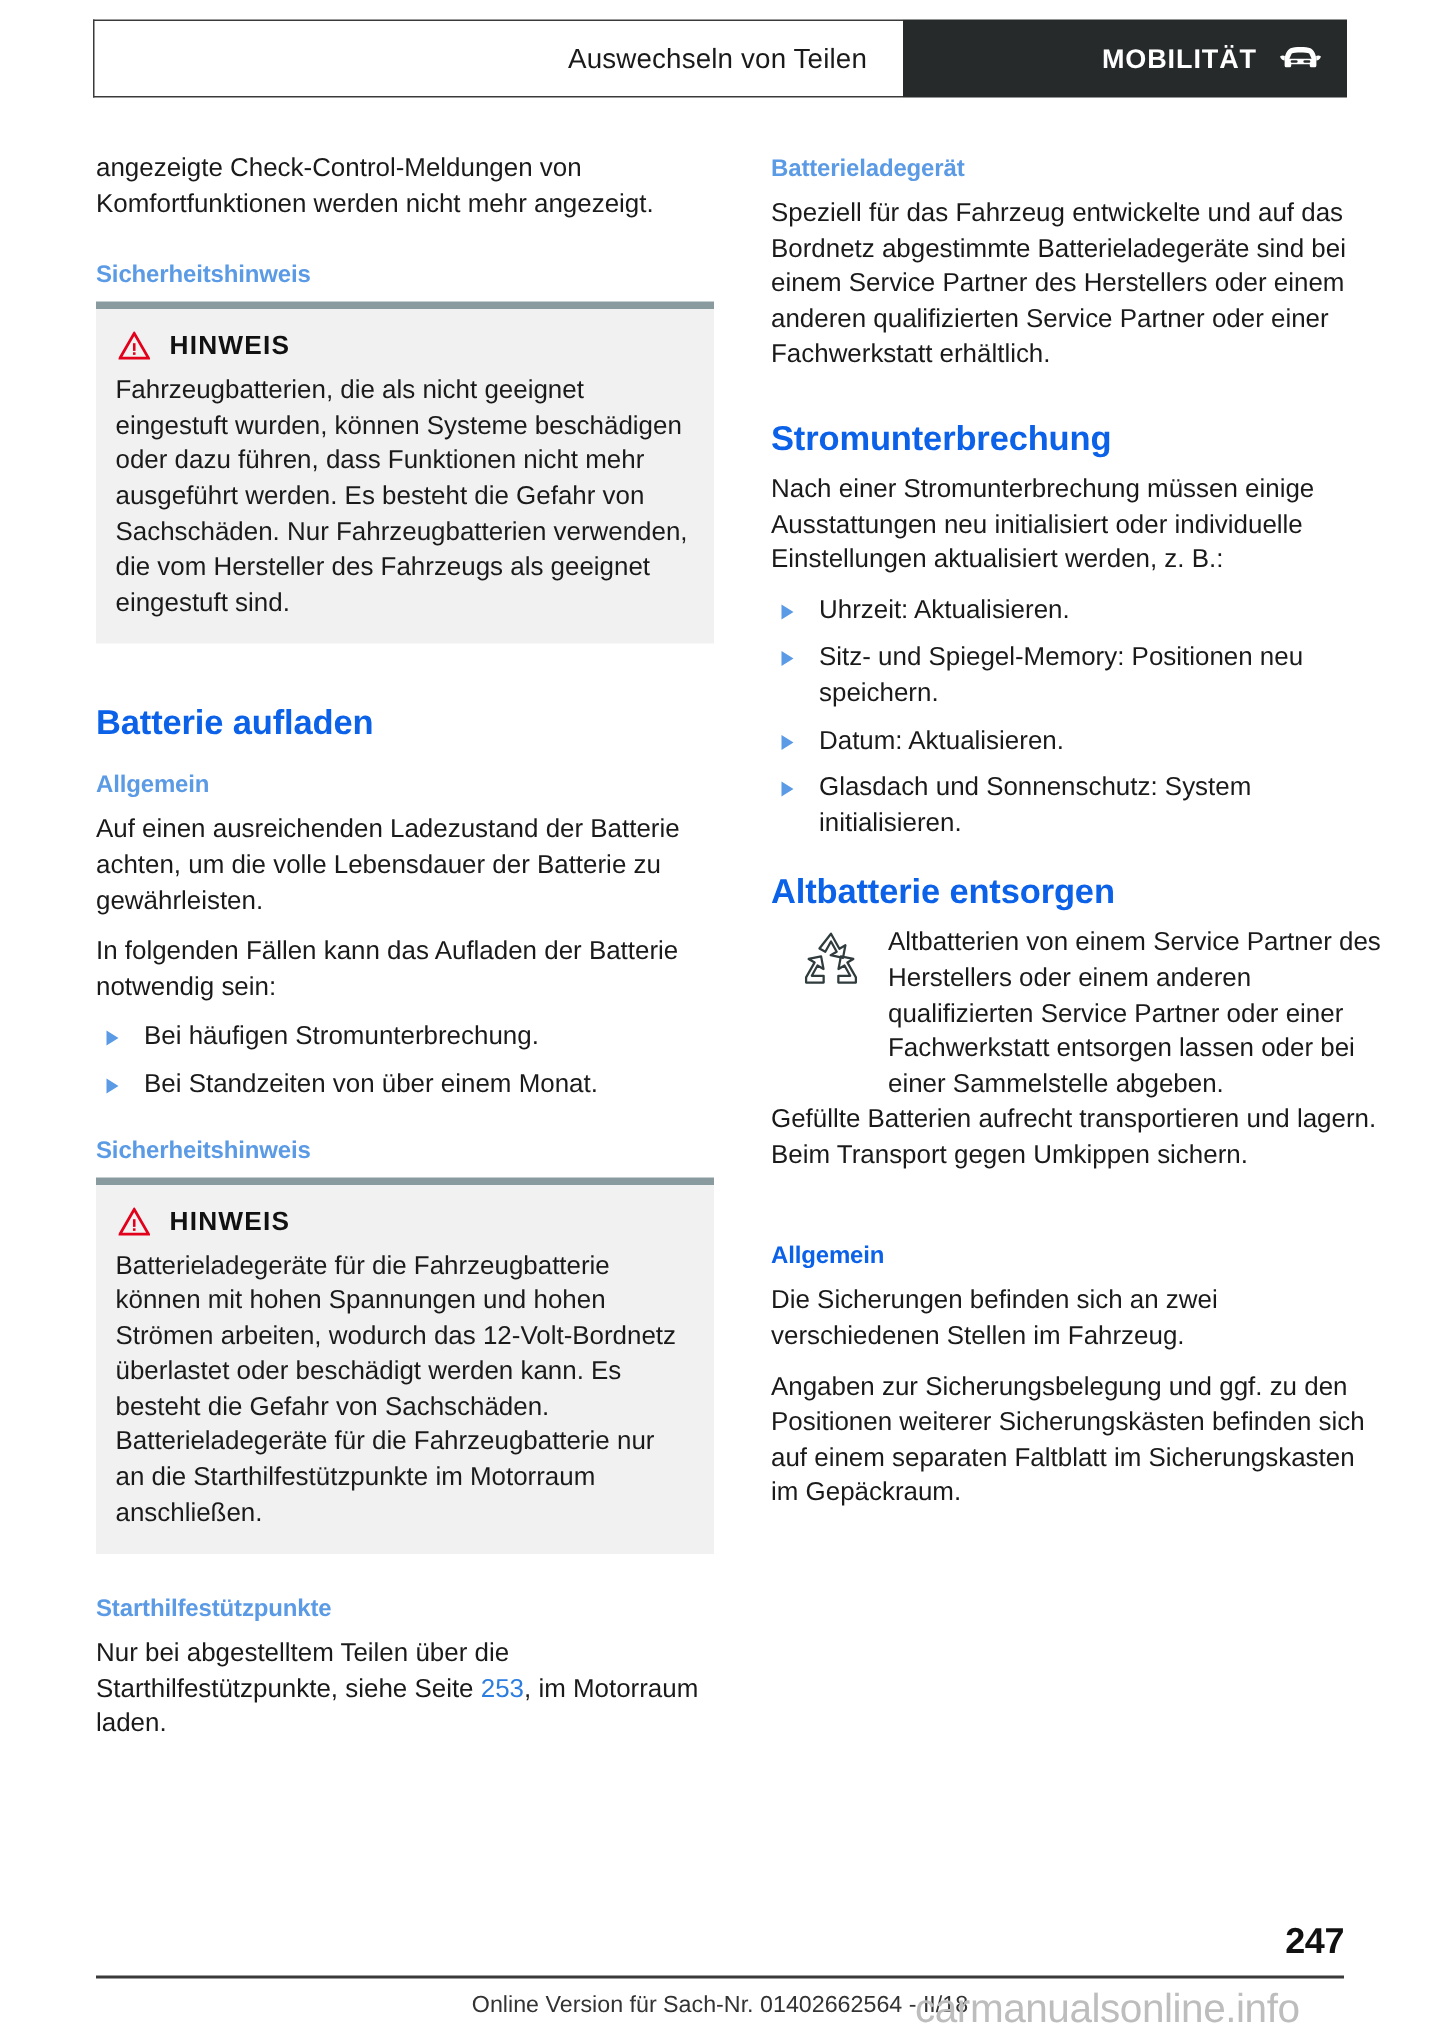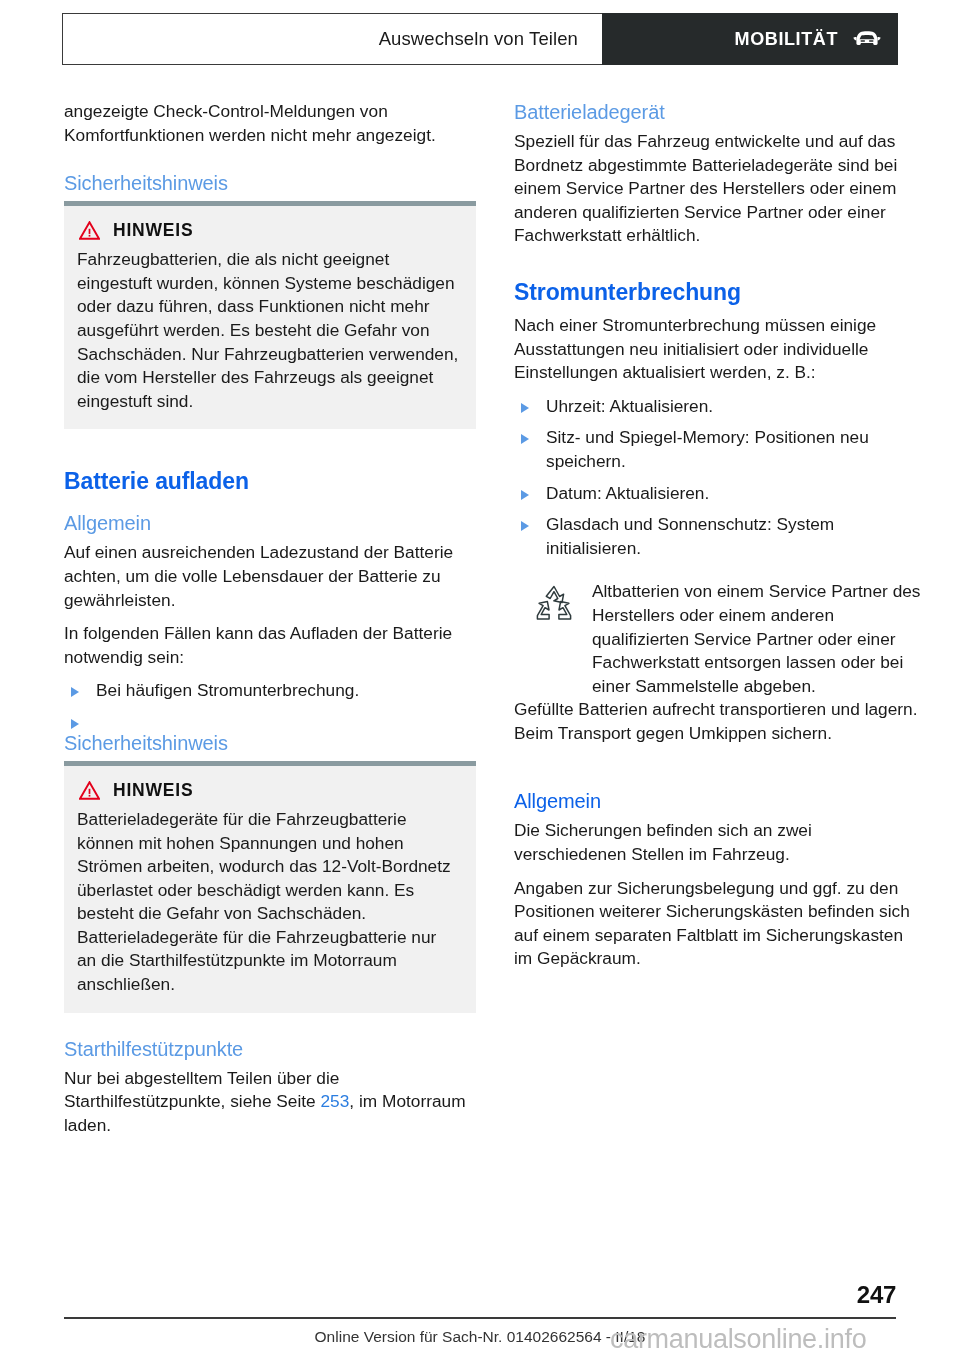--- a/index.html
+++ b/index.html
@@ -46,21 +46,21 @@
     letter-spacing:-.2px;line-height:32px;
   }
   h1.chapter-title + .rule{
     height:1px;background:#0b61e8;width:100%;margin-bottom:20px;
   }
   h2.h2{
     margin:0 0 7px 0;font-size:23px;font-weight:bold;color:#0b61e8;
     letter-spacing:-.1px;line-height:29px;
   }
   h3.h3{
-    margin:0 0 5px 0;font-size:20px;font-weight:normal;color:#5b9ae4;
+    margin:0 0 5px 0;font-size:16px;font-weight:bold;color:#5b9ae4;
     letter-spacing:-.1px;line-height:25px;
   }
   h3.h3.strong{color:#0b61e8;}
 
   .spacer-l{height:20px;}
   .spacer-m{height:14px;}
   .spacer-s{height:8px;}
   .spacer-xl{height:34px;}
 
   
@@ -165,21 +165,21 @@
 
   <div class="spacer-s"></div>
 
   <h3 class="h3">Allgemein</h3>
 
   <p>Auf einen ausreichenden Ladezustand der Batterie achten, um die volle Lebensdauer der Batterie zu gewährleisten.</p>
   <p>In folgenden Fällen kann das Aufladen der Batterie notwendig sein:</p>
 
   <ul class="blist">
     <li><span class="tri"></span><span>Bei häufigen Stromunterbrechung.</span></li>
-    <li><span class="tri"></span></li>
+    <li><span class="tri"></span><span>Bei Standzeiten von über einem Monat.</span></li>
   </ul>
 
   <div class="spacer-l"></div>
 
   <h3 class="h3">Sicherheitshinweis</h3>
 
   <div class="notice">
     <div class="notice-bar"></div>
     <div class="notice-body">
       <div class="notice-head">
@@ -216,20 +216,21 @@
 
   <ul class="blist">
     <li><span class="tri"></span><span>Uhrzeit: Aktualisieren.</span></li>
     <li><span class="tri"></span><span>Sitz- und Spiegel-Memory: Positionen neu speichern.</span></li>
     <li><span class="tri"></span><span>Datum: Aktualisieren.</span></li>
     <li><span class="tri"></span><span>Glasdach und Sonnenschutz: System initialisieren.</span></li>
   </ul>
 
   <div class="spacer-l"></div>
 
+  <h2 class="h2">Altbatterie entsorgen</h2>
 
   <div class="clearfix">
     <span>
       <svg class="recycle-icon" viewBox="0 0 52 46" xmlns="http://www.w3.org/2000/svg" aria-hidden="true">
         <g fill="none" stroke="#2f3b3d" stroke-width="1.5" stroke-linejoin="round" stroke-linecap="round">
           <path d="M26 4.5 L31.6 14.5 L35.6 12.2 L34.0 20.6 L25.8 18.8 L29.8 16.5 L26 9.7 L22.2 16.5 L18.3 14.3 Z"></path>
           <path d="M9.4 33.6 L15.1 23.6 L11.1 21.3 L19.4 19.6 L21.0 28.0 L17.0 25.7 L13.2 32.5 L21.1 32.5 L21.1 37.0 L9.4 37.0 Z"></path>
           <path d="M42.6 33.6 L36.9 23.6 L40.9 21.3 L32.6 19.6 L31.0 28.0 L35.0 25.7 L38.8 32.5 L30.9 32.5 L30.9 37.0 L42.6 37.0 Z"></path>
         </g>
       </svg>

